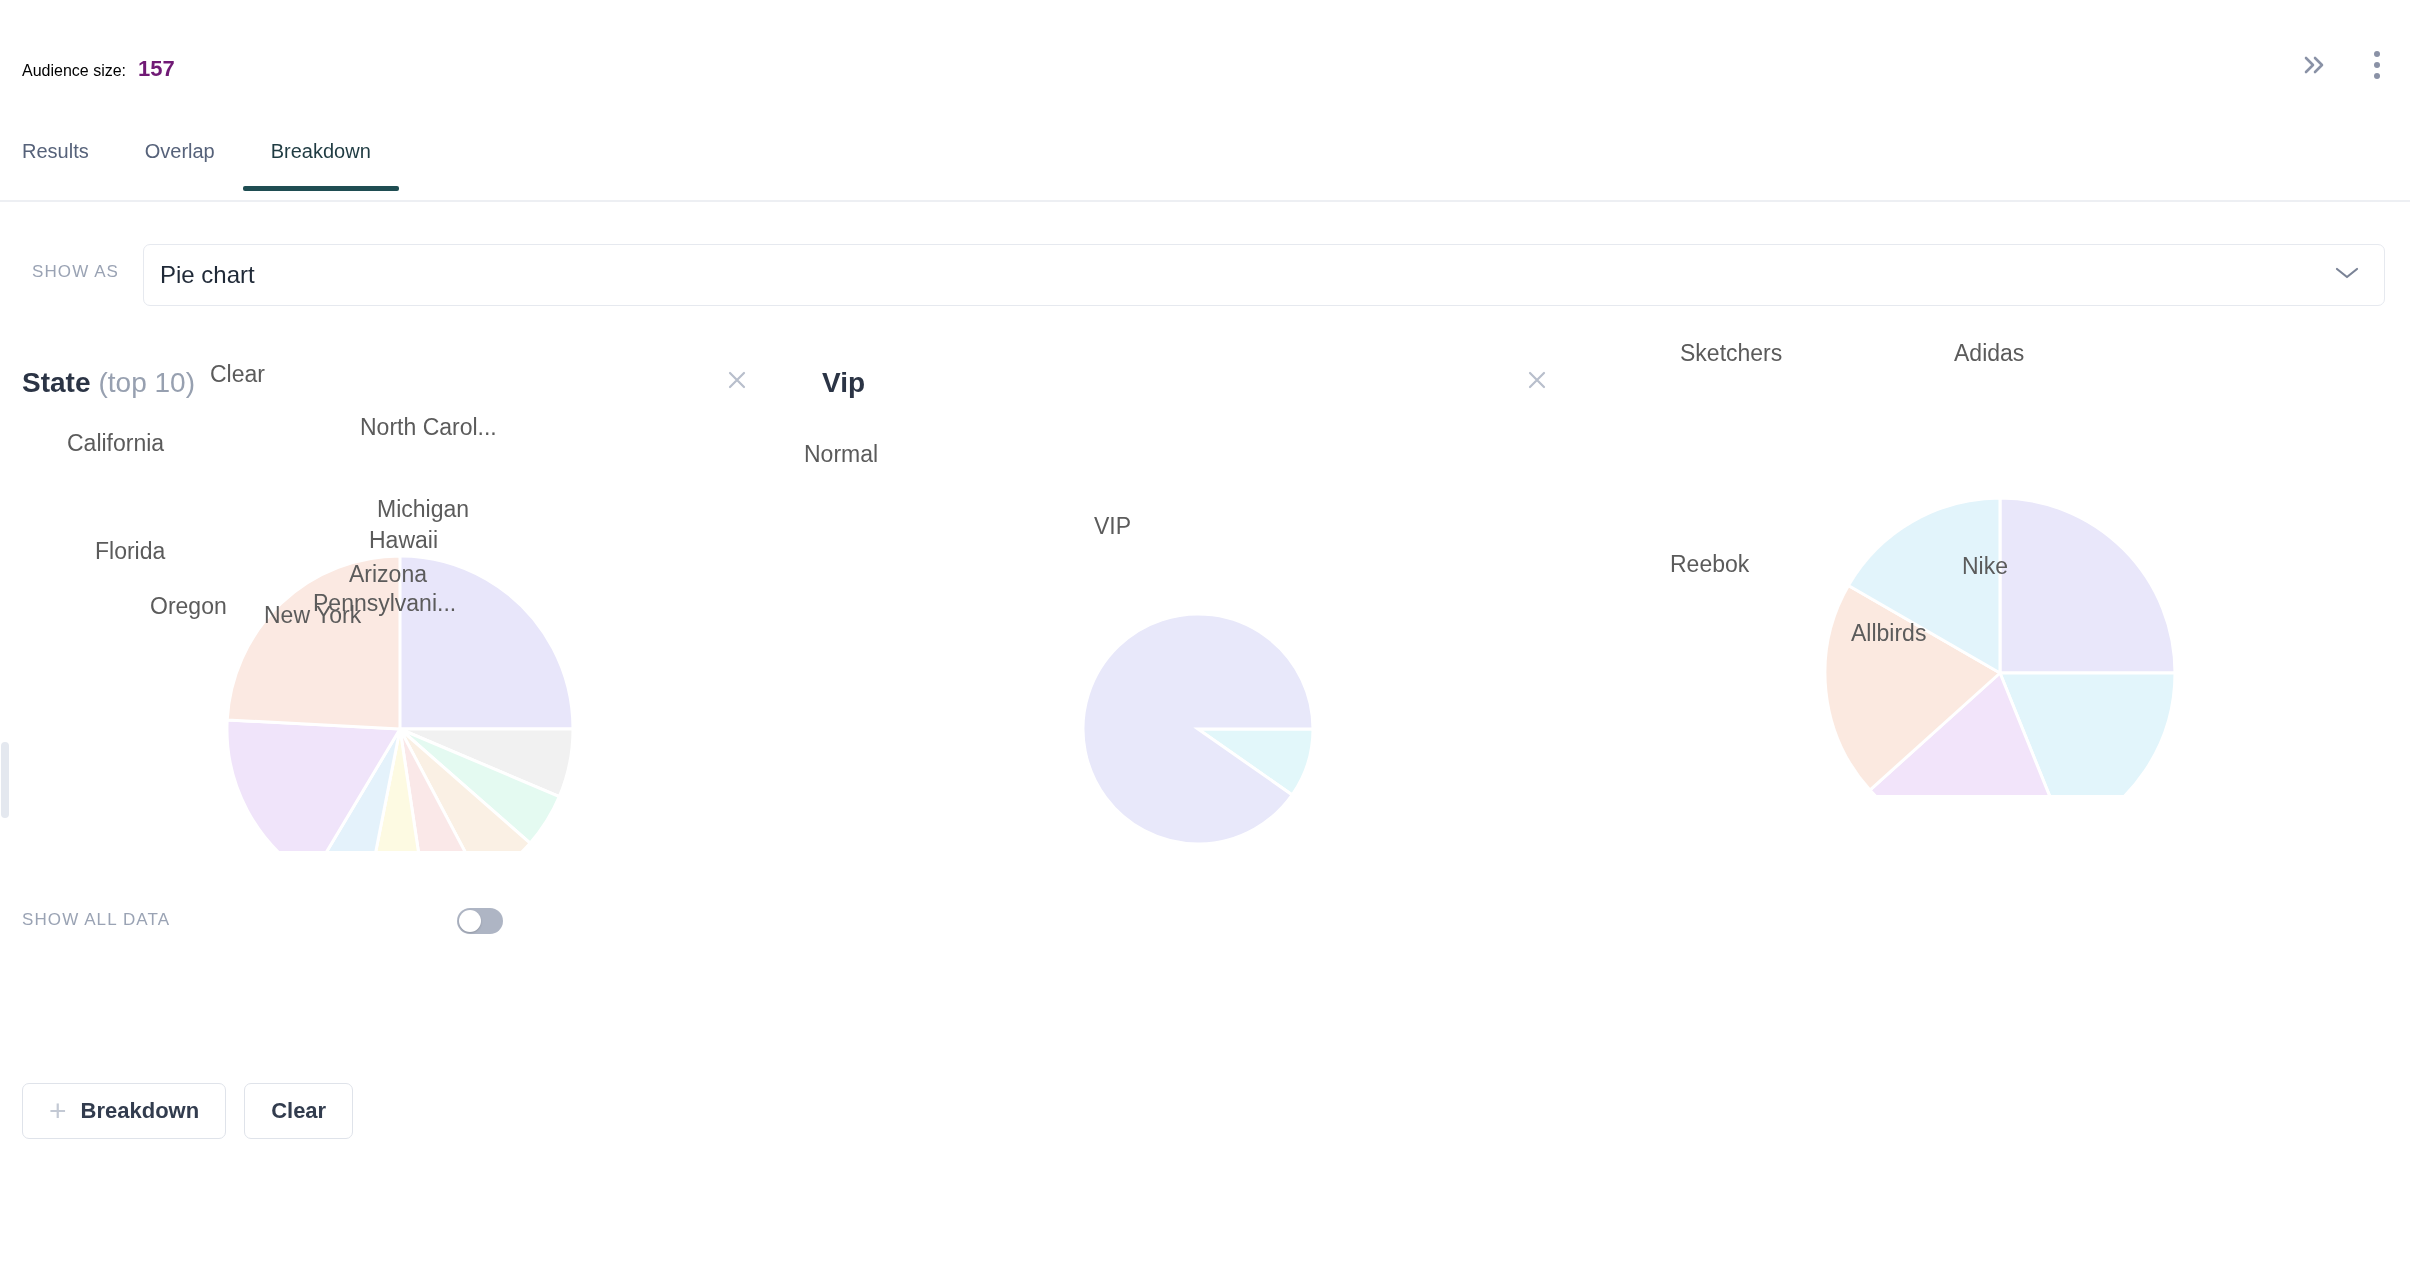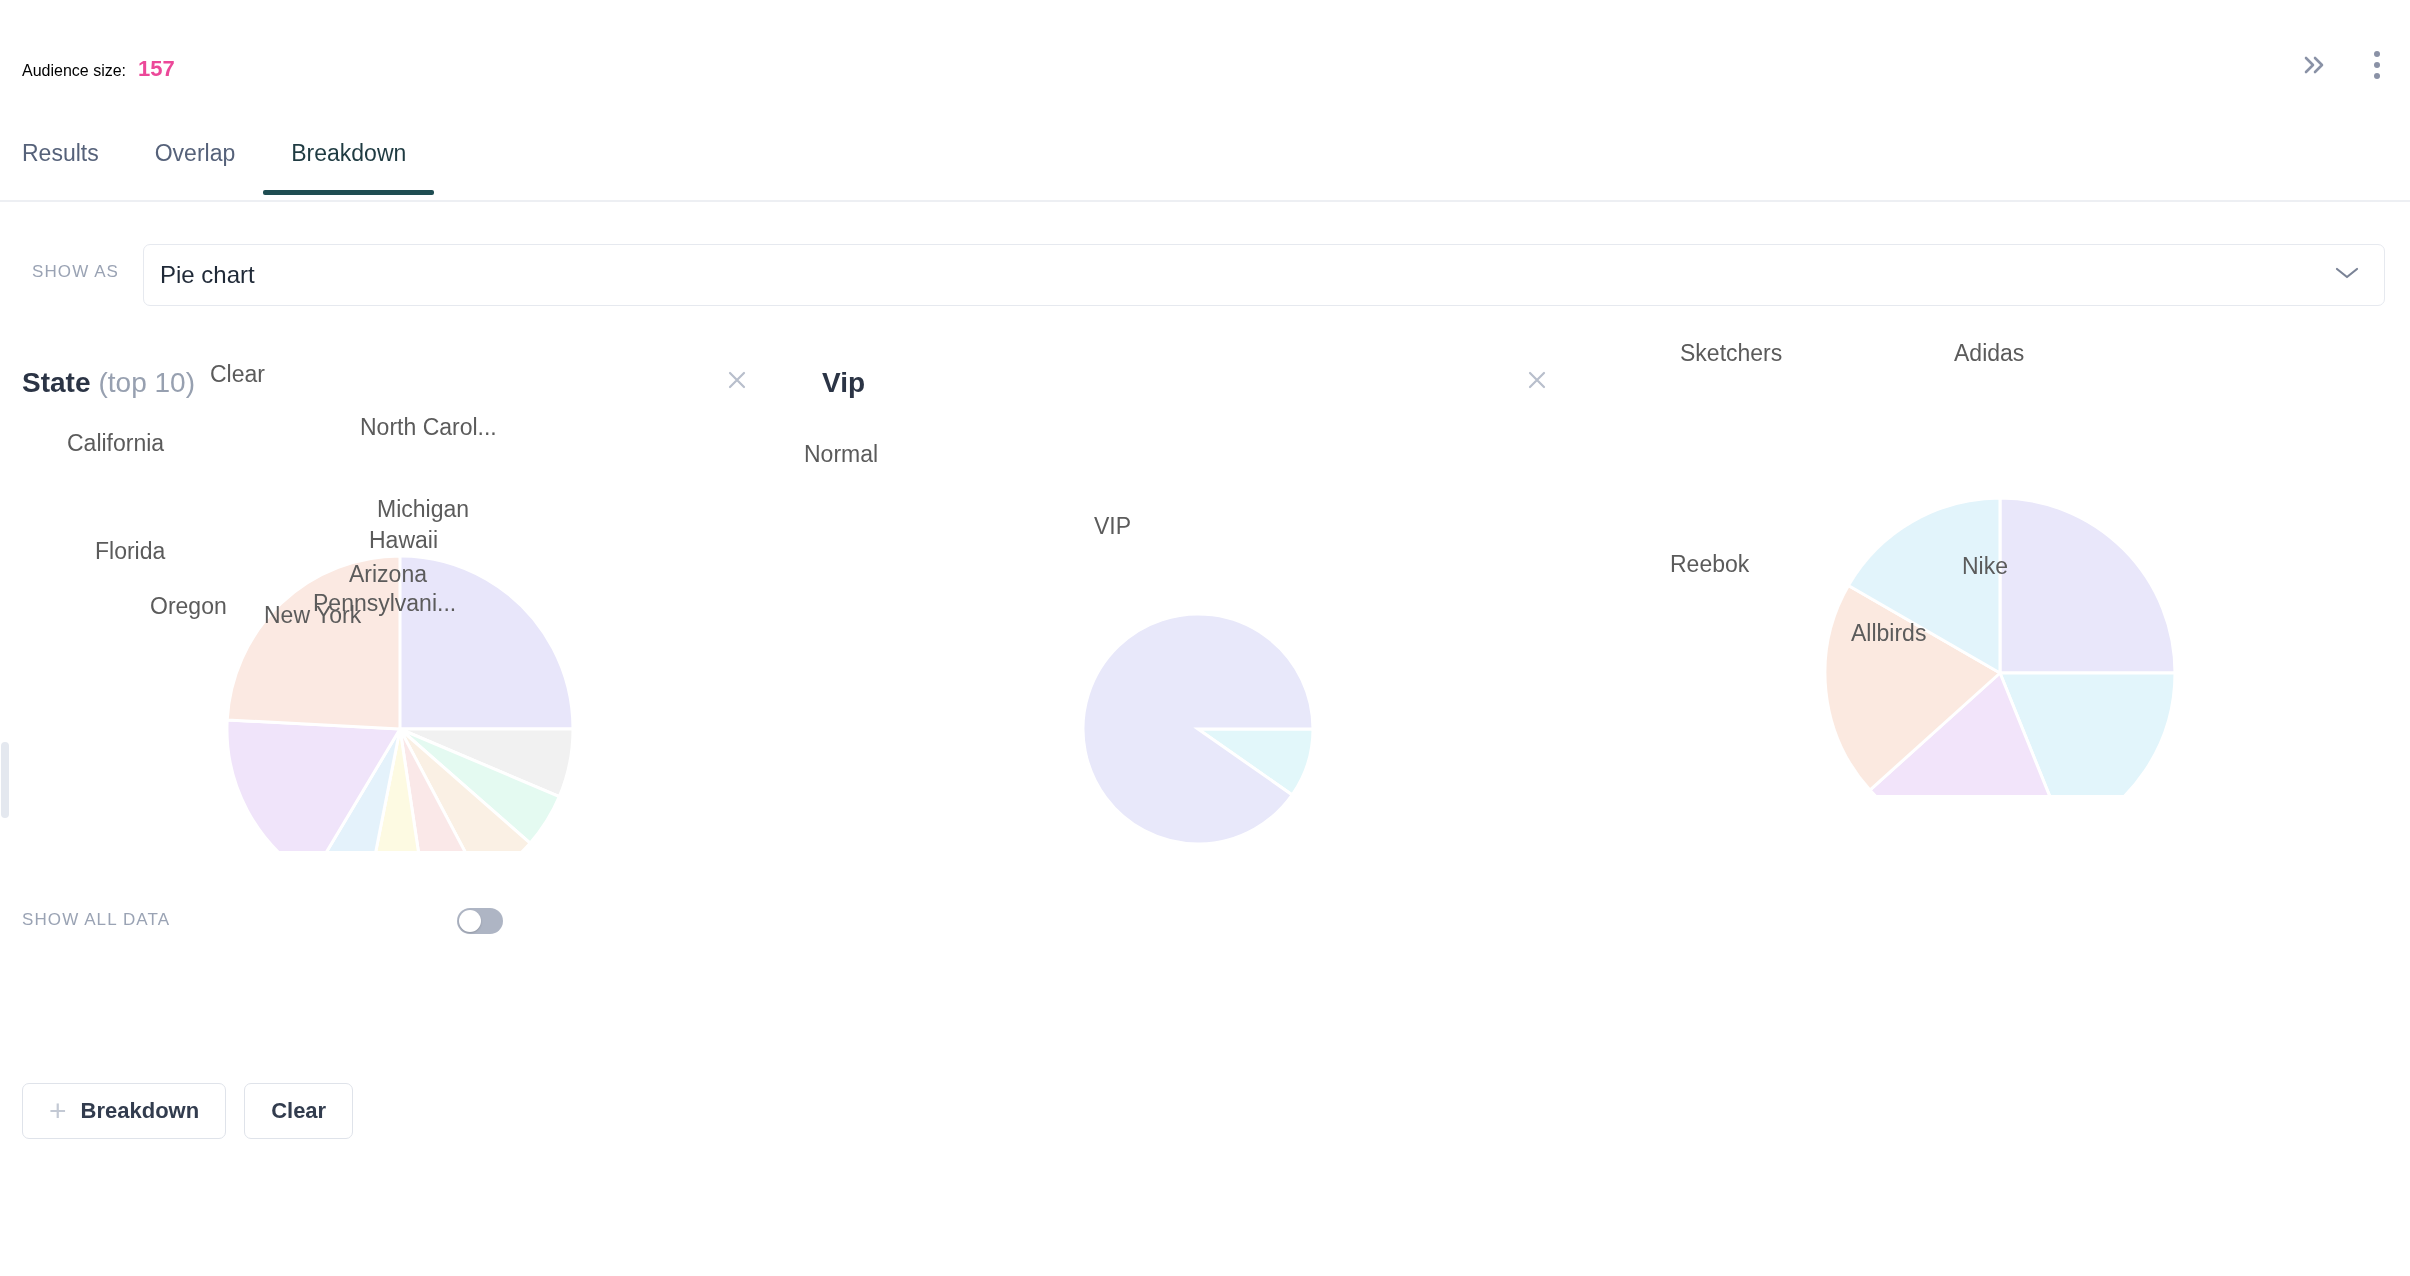--- a/index.html
+++ b/index.html
@@ -14,21 +14,21 @@
   
   .topbar {
     position: absolute; left: 0; top: 0; width: 2410px; height: 118px;
     background: #ffffff;
   }
   .audience-wrap {
     position: absolute; left: 22px; top: 56px;
     display: flex; align-items: baseline; gap: 12px;
   }
   .audience-value {
-    font-size: 22px; color: #ec4899; font-weight: 700;
+    font-size: 22px; color: #701a75; font-weight: 700;
   }
   .topbar-actions {
     position: absolute; right: 16px; top: 48px;
     display: flex; align-items: center; gap: 28px;
   }
   .icon-btn {
     width: 34px; height: 34px; display: flex; align-items: center;
     justify-content: center; cursor: pointer;
   }
   .chev-dbl { display: block; }
@@ -38,21 +38,21 @@
   }
 
   
   .tabs {
     position: absolute; left: 0; top: 118px; width: 2410px; height: 84px;
     border-bottom: 2px solid #edeff3;
   }
   .tabs-inner { position: absolute; left: 22px; top: 0; display: flex; gap: 0; }
   .tab {
     position: relative; padding: 22px 28px 26px 28px;
-    font-size: 23px; color: #56627a; cursor: pointer; white-space: nowrap;
+    font-size: 20px; color: #56627a; cursor: pointer; white-space: nowrap;
   }
   .tab:first-child { padding-left: 0; }
   .tab.active { color: #1f3b42; font-weight: 400; }
   .tab.active::after {
     content: ""; position: absolute; left: 0; right: 0; bottom: -2px;
     height: 5px; background: #1f4d52; border-radius: 2px;
   }
   .tab:first-child.active::after { left: 0; }
   .showas-label {
     position: absolute; left: 32px; top: 262px;

